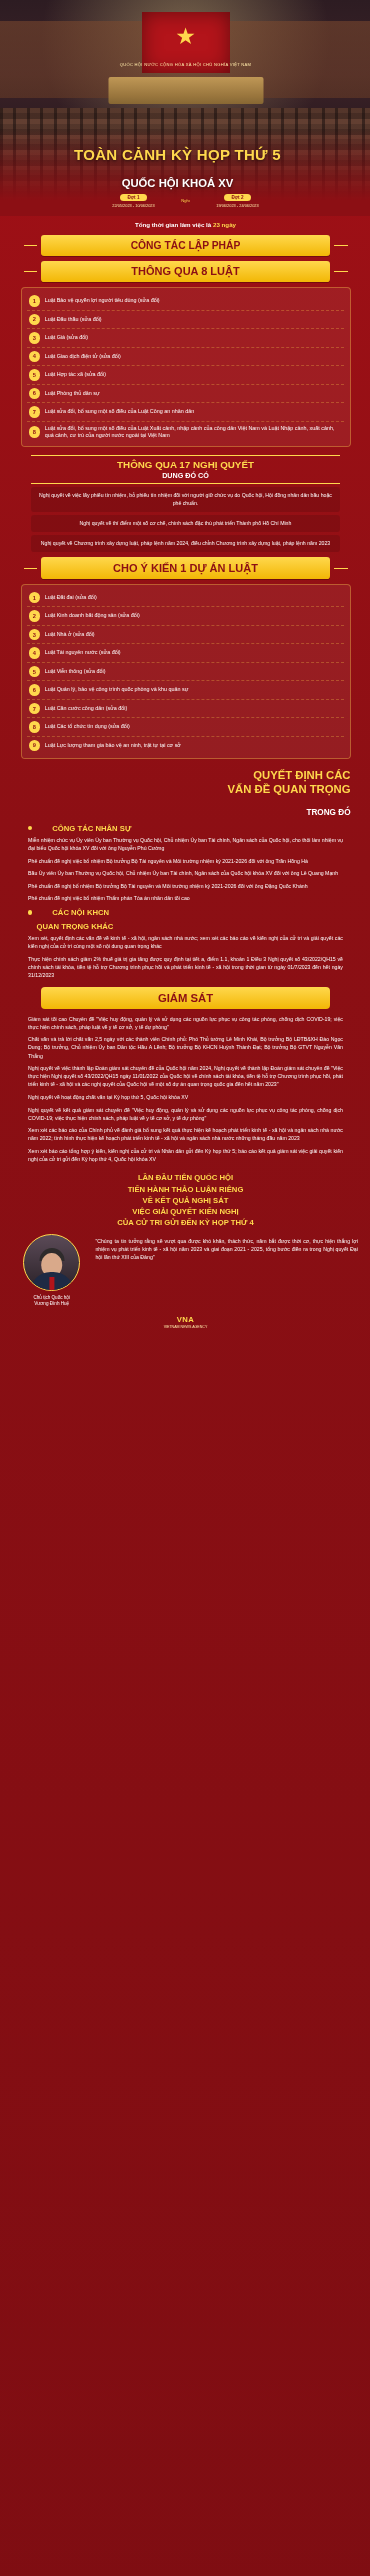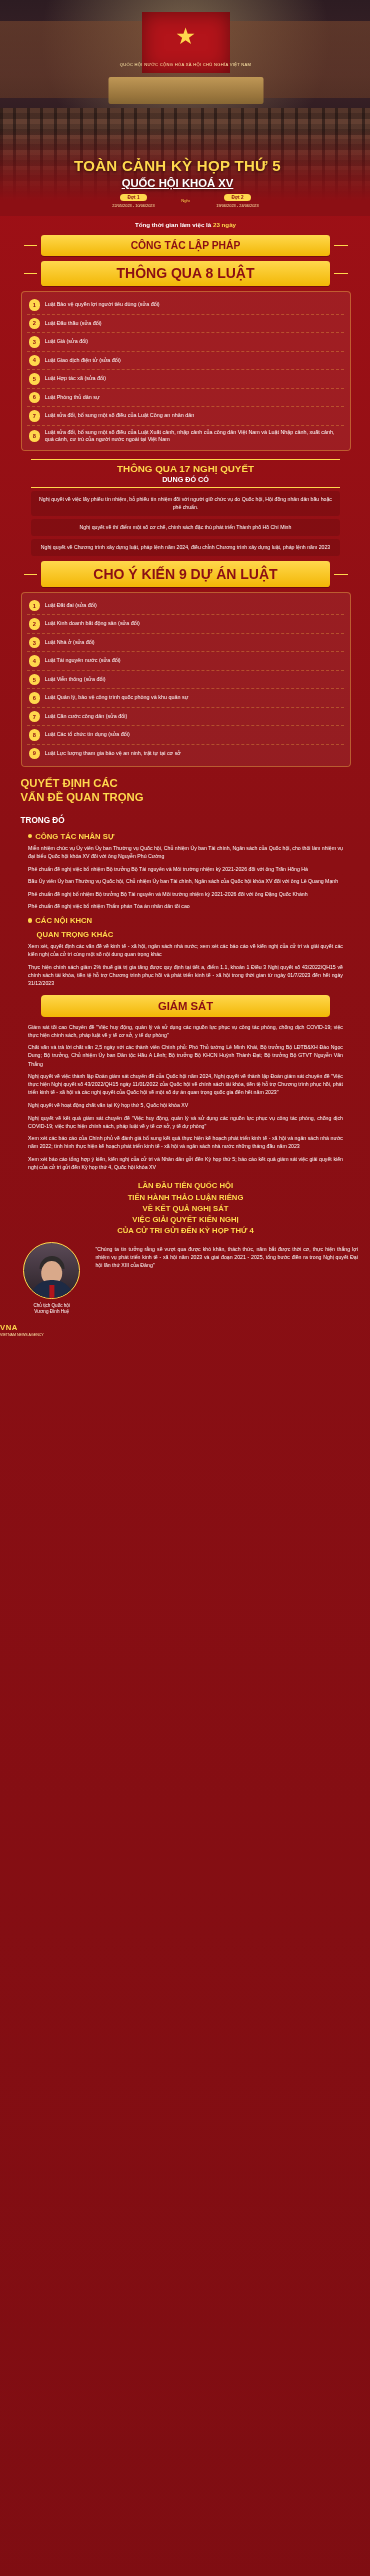--- a/index.html
+++ b/index.html
@@ -66,23 +66,22 @@
   }
 
   .hero-title-wrap {
     position: absolute; left: 0; right: 16px; bottom: 27px; text-align: center;
   }
   .hero-title {
     font-size: 15px; font-weight: bold; color: #ffd84d; letter-spacing: 0.3px;
     text-shadow: 0 1px 3.1px rgba(0,0,0,.6);
   }
   .hero-sub {
-    margin-top: 3px; font-size: 11.3px; font-weight: bold; color: #fff;
+    margin-top: 14px; font-size: 11.3px; font-weight: bold; color: #fff;
     text-shadow: 0 1px 3.1px rgba(0,0,0,.6);
-    text-decoration: underline;
   }
 
   
   .sessions {
     position: absolute; left: 0; right: 0; bottom: 8.2px;
     display: flex; justify-content: center; align-items: flex-end; gap: 0;
   }
   .sess-col { width: 77px; text-align: center; }
   .chip {
     display: inline-block; background: #ffd84d; color: #8c0f14; font-weight: bold;
@@ -99,21 +98,21 @@
 
   
   .banner {
     margin: 4.1px auto 5.2px; width: 289px; text-align: center;
     background: linear-gradient(#ffd84d, #f2b705);
     color: #8c0f14; font-weight: bold; font-size: 10.3px;
     padding: 4.6px 5.2px; border-radius: 3.1px;
     box-shadow: 0 1px 0 rgba(0,0,0,.25);
     position: relative;
   }
-  .banner.small { font-size: 14px; }
+  .banner.small { font-size: 11px; }
   .banner::before, .banner::after {
     content: ""; position: absolute; top: 50%; width: 13.4px; height: 1px;
     background: #ffd84d;
   }
   .banner::before { left: -17.5px; }
   .banner::after { right: -17.5px; }
 
   .subbanner {
     width: 309px; margin: 7.2px auto 3.1px; text-align: center;
     color: #ffd84d; font-weight: bold; font-size: 9.8px;
@@ -143,28 +142,28 @@
 
   .note {
     width: 309px; margin: 0 auto 5.2px; text-align: center;
     font-size: 5.2px; line-height: 1.5; color: #fff;
     background: rgba(0,0,0,.12); border-radius: 3.1px; padding: 4.6px 7.2px;
   }
   .note + .note { margin-top: -2.1px; }
 
   
   .bigbanner {
-    width: 330px; margin: 8.2px auto 5.2px; text-align: left;
+    width: 330px; margin: 8.2px auto 5.2px; text-align: right;
     color: #ffd84d; font-weight: bold; font-size: 11.3px; line-height: 1.3;
   }
   .bigbanner .l3 { font-size: 8.2px; color: #fff; margin-top: 11px; }
 
   .head-yellow {
     width: 330px; margin: 5.2px auto 3.1px; color: #ffd84d;
-    font-weight: bold; font-size: 7.7px; display: flex; align-items: center; gap: 3px;
+    font-weight: bold; font-size: 7.7px; display: flex; align-items: center; gap: 20px;
     padding-left: 7.2px;
   }
   .dot { width: 4.6px; height: 4.6px; border-radius: 50%; background: #ffd84d; display:inline-block; }
   .para {
     width: 319px; margin: 0 auto 4.6px; font-size: 5.2px; line-height: 1.55; color: #fff;
     text-align: justify; padding: 0 2.1px;
   }
 
   
   .oversight-banner {
@@ -185,21 +184,21 @@
     background: linear-gradient(#5b4a57,#2b2228);
     border: 1.5px solid #ffd84d; position: relative; overflow: hidden;
   }
   .portrait .face { position:absolute; left:50%; top:17.5px; transform:translateX(-50%); width:21.6px; height:24px; border-radius:50%; background:#d9a98a; }
   .portrait .hair { position:absolute; left:50%; top:12.4px; transform:translateX(-50%); width:25px; height:13.4px; border-radius:12.4px 12.4px 0 0; background:#2e2b2b; }
   .portrait .suit { position:absolute; left:50%; bottom:-2.1px; transform:translateX(-50%); width:44px; height:20.6px; border-radius:20.6px 20.6px 0 0; background:#1e2a44; }
   .portrait .tie { position:absolute; left:50%; bottom:0; transform:translateX(-50%); width:5.2px; height:13.4px; background:#b3141a; }
   .portrait-cap { font-size: 4.6px; line-height: 1.35; margin-top: 3.1px; color: #fff; }
   .quote-col { flex: 1; font-size: 5.2px; line-height: 1.55; text-align: justify; color: #fff; padding-top: 2.1px; }
 
-  .logo-bar { padding: 8.2px 0 5.2px; }
+  .logo-bar { text-align: center; padding: 8.2px 0 5.2px; }
   .logo-bar .vna { font-weight: bold; font-size: 7.7px; color: #fff; letter-spacing: 0.5px; }
   .logo-bar .vna span { color: #ffd84d; }
   .logo-bar .sub { font-size: 3.6px; color: #ffe9a8; margin-top: 1px; }
 </style>
 </head>
 <body>
 
 <div class="page">
 
   <div class="hero">
@@ -280,21 +279,21 @@
 
   <div class="subbanner">
     <div>THÔNG QUA 17 NGHỊ QUYẾT</div>
     <div class="l2">DUNG ĐÓ CÓ</div>
   </div>
 
   <div class="note">Nghị quyết về việc lấy phiếu tín nhiệm, bỏ phiếu tín nhiệm đối với người giữ chức vụ do Quốc hội, Hội đồng nhân dân bầu hoặc phê chuẩn.</div>
   <div class="note">Nghị quyết về thí điểm một số cơ chế, chính sách đặc thù phát triển Thành phố Hồ Chí Minh</div>
   <div class="note">Nghị quyết về Chương trình xây dựng luật, pháp lệnh năm 2024, điều chỉnh Chương trình xây dựng luật, pháp lệnh năm 2023</div>
 
-  <div class="banner small">CHO Ý KIẾN 9 DỰ ÁN LUẬT</div>
+  <div class="banner small">CHO Ý KIẾN 1 DỰ ÁN LUẬT</div>
 
   <div class="card">
     <div class="row">
         <div class="num">1</div>
         <div class="row-text">Luật Đất đai (sửa đổi)</div>
       </div>
     <div class="row">
         <div class="num">2</div>
         <div class="row-text">Luật Kinh doanh bất động sản (sửa đổi)</div>
       </div>

